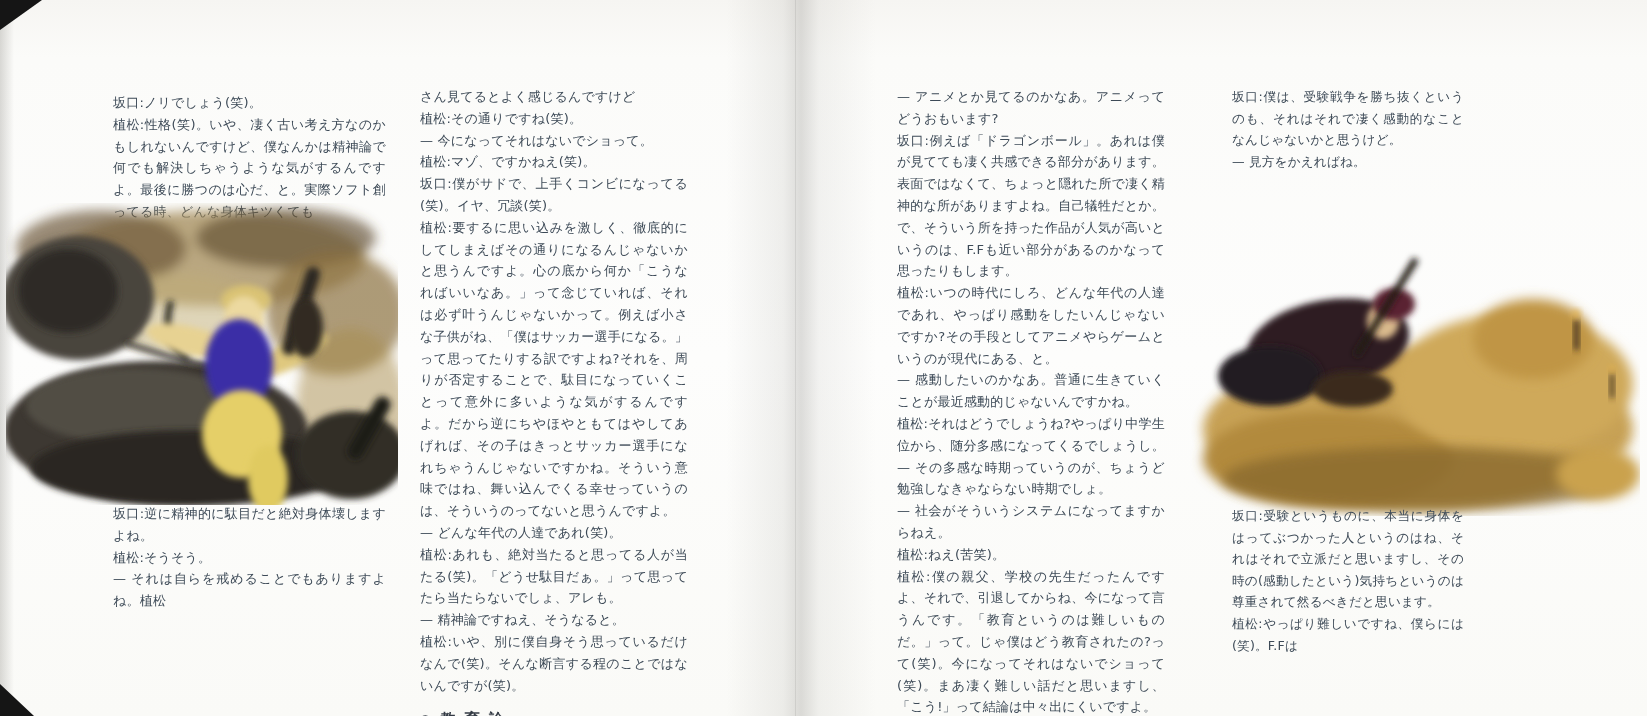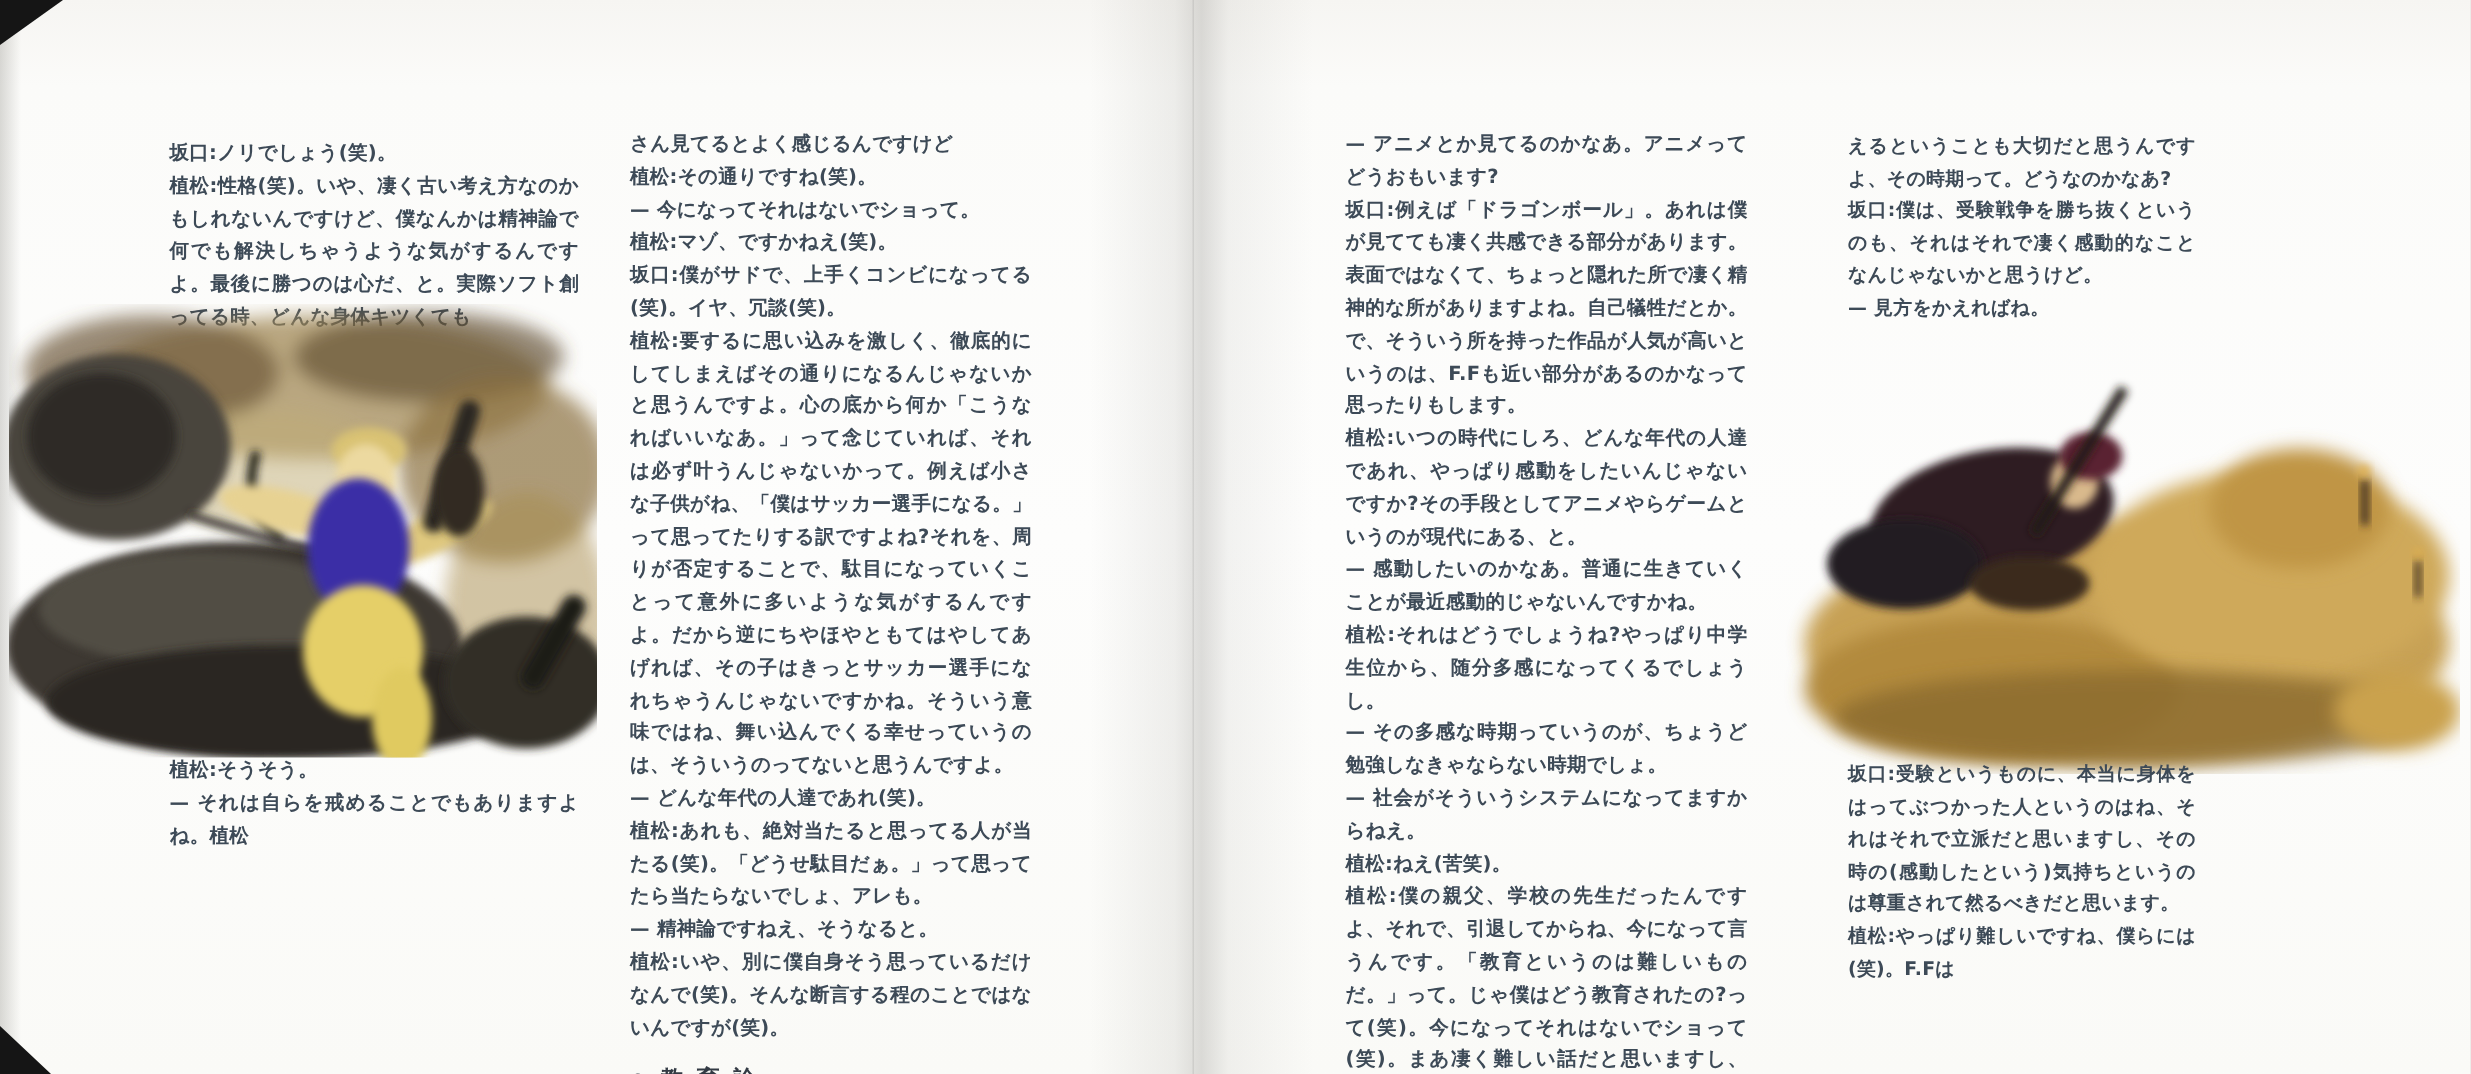--- a/index.html
+++ b/index.html
@@ -12,21 +12,21 @@
   .corner.tl{left:0;top:0;width:42px;height:30px;clip-path:polygon(0 0,100% 0,0 100%);}
   .corner.bl{left:0;bottom:0;width:34px;height:32px;clip-path:polygon(0 0,0 100%,100% 100%);}
   .left-edge{position:absolute;left:0;top:0;width:14px;height:716px;
     background:linear-gradient(90deg,rgba(90,88,80,.22),rgba(90,88,80,0));}
   .gutter{position:absolute;left:726px;top:0;width:150px;height:716px;
     background:linear-gradient(90deg,rgba(0,0,0,0) 0%,rgba(110,108,100,.10) 38%,rgba(90,88,82,.20) 50%,rgba(110,108,100,.08) 62%,rgba(0,0,0,0) 100%);}
   .gutter-line{position:absolute;left:795px;top:0;width:1px;height:716px;background:rgba(60,60,55,.10);}
   .col{position:absolute;font-size:13px;line-height:21.8px;color:#3d4a57;
     text-align:justify;letter-spacing:.2px;}
   .col p{margin:0;}
-  .col p.turn{text-indent:0;font-weight:bold;}
+  .col p.turn{text-indent:0;}
   .sec-heading{font-weight:bold;font-size:15px;color:#333a44;letter-spacing:2px;
     margin:13px 0 12px 0;display:flex;align-items:center;gap:8px;}
   .sec-heading .bullet{font-size:12px;color:#333a44;}
   .small{font-size:12.6px;line-height:21.6px;}
   figure{margin:0;padding:0;position:absolute;}
   figure svg{display:block;}
 </style>
 </head>
 <body>
 
@@ -85,20 +85,21 @@
           <ellipse cx="233" cy="162" rx="34" ry="46" fill="#3a2da6" filter="url(#wc2)"></ellipse>
           <ellipse cx="236" cy="231" rx="40" ry="44" fill="#e5cf67" filter="url(#wc2)"></ellipse>
           <ellipse cx="262" cy="276" rx="20" ry="34" fill="#e0ca60" filter="url(#wc2)"></ellipse>
           <rect x="288" y="62" width="14" height="92" rx="7" fill="#2b2620" transform="rotate(18 295 108)" filter="url(#wc2)"></rect>
           <ellipse cx="300" cy="125" rx="17" ry="30" fill="#332c24" filter="url(#wc2)"></ellipse>
         </g>
       </svg>
     </figure>
 
     <div class="col" style="left:113px;top:503px;width:273px">
+      <p class="turn">坂口:逆に精神的に駄目だと絶対身体壊しますよね。</p>
       <p class="turn">植松:そうそう。</p>
       <p class="turn">— それは自らを戒めることでもありますよね。植松</p>
     </div>
 
     <div class="col" style="left:420px;top:86px;width:268px">
       <p class="turn">さん見てるとよく感じるんですけど</p>
       <p class="turn">植松:その通りですね(笑)。</p>
       <p class="turn">— 今になってそれはないでショって。</p>
       <p class="turn">植松:マゾ、ですかねえ(笑)。</p>
       <p class="turn">坂口:僕がサドで、上手くコンビになってる(笑)。イヤ、冗談(笑)。</p>
@@ -125,21 +126,20 @@
       <p class="turn">— 感動したいのかなあ。普通に生きていくことが最近感動的じゃないんですかね。</p>
       <p class="turn">植松:それはどうでしょうね?やっぱり中学生位から、随分多感になってくるでしょうし。</p>
       <p class="turn">— その多感な時期っていうのが、ちょうど勉強しなきゃならない時期でしょ。</p>
       <p class="turn">— 社会がそういうシステムになってますからねえ。</p>
       <p class="turn">植松:ねえ(苦笑)。</p>
       <p class="turn">植松:僕の親父、学校の先生だったんですよ、それで、引退してからね、今になって言うんです。「教育というのは難しいものだ。」って。じゃ僕はどう教育されたの?って(笑)。今になってそれはないでショって(笑)。まあ凄く難しい話だと思いますし、「こう!」って結論は中々出にくいですよ。</p>
 
     </div>
 
     <div class="col small" style="left:1232px;top:86px;width:232px">
-      <p class="turn">えるということも大切だと思うんですよ、その時期って。どうなのかなあ?</p>
       <p class="turn">坂口:僕は、受験戦争を勝ち抜くというのも、それはそれで凄く感動的なことなんじゃないかと思うけど。</p>
       <p class="turn">— 見方をかえればね。</p>
     </div>
 
     <figure style="left:1178px;top:224px;width:462px;height:292px" aria-label="Watercolor illustration of a dark-clad figure with dark red hair reclining atop a golden rounded hull, a rifle across the shoulder">
       <svg width="462" height="292" viewBox="0 0 462 292">
         <defs>
           <filter id="wc3" x="-40%" y="-40%" width="180%" height="180%">
               <feGaussianBlur stdDeviation="6"></feGaussianBlur>
             </filter>

